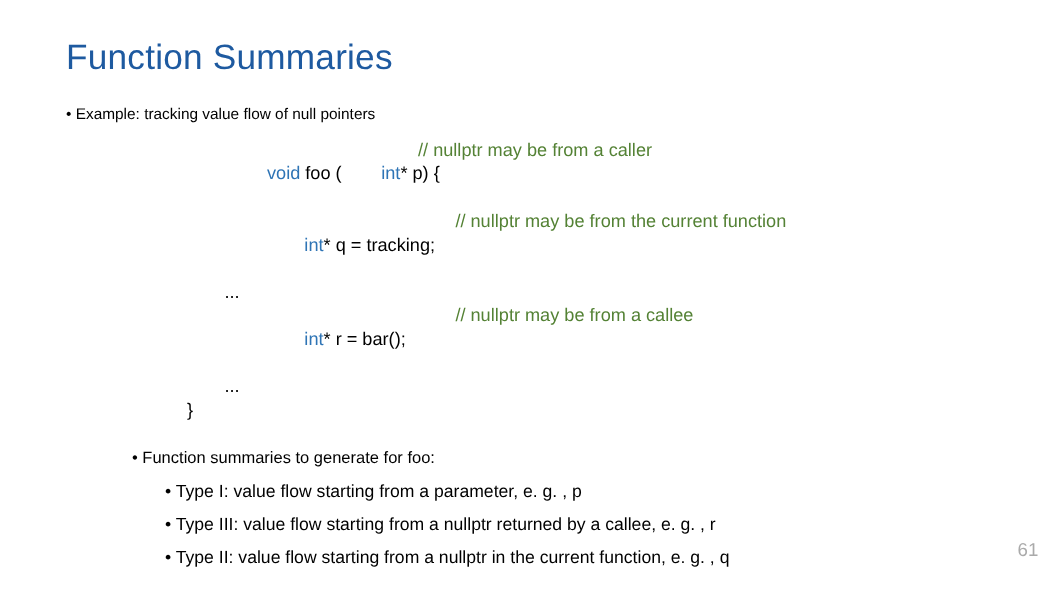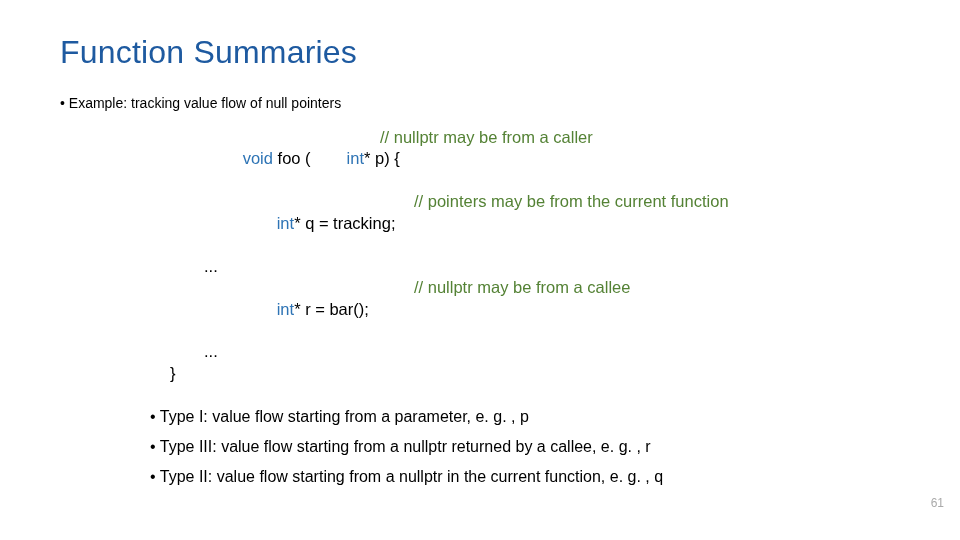--- a/index.html
+++ b/index.html
@@ -67,21 +67,21 @@
     width: 210px;
   }
   .kw { color: #2e74b5; margin-left: 36px; }
   .comment { color: #548235; }
   .indent1 { padding-left: 34px; }
   .txt { color: #000; }
   .page-num {
     position: absolute;
     right: 16px;
     bottom: 10px;
-    font-size: 12px;
+    font-size: 17px;
     color: #aaaaaa;
     text-align: right;
   }
 </style>
 </head>
 <body>
 
 <div class="slide">
 
   <div class="title">Function Summaries</div>
@@ -96,21 +96,21 @@
       <span class="c-col">
         <span class="kw">void</span><span class="txt"> foo (</span><span class="kw">int</span><span class="txt">* p) {</span>
       </span>
       <span class="comment">// nullptr may be from a caller</span>
     </div>
 
     <div class="code-row">
       <span class="c-col indent1">
         <span class="kw">int</span><span class="txt">* q = tracking;</span>
       </span>
-      <span class="comment">// pointers may be from the current function</span>
+      <span class="comment">// nullptr may be from the current function</span>
     </div>
 
     <div class="code-row">
       <span class="c-col indent1 txt">...</span>
     </div>
 
     <div class="code-row">
       <span class="c-col indent1">
         <span class="kw">int</span><span class="txt">* r = bar();</span>
       </span>
@@ -121,20 +121,23 @@
       <span class="c-col indent1 txt">...</span>
     </div>
 
     <div class="code-row">
       <span class="txt">}</span>
     </div>
 
   </div>
 
   <div class="bullet2-area">
+    <div class="bullet2">
+      <span>Function summaries to generate for foo:</span>
+    </div>
     <div class="bullet3">
       <span>Type I: value flow starting from a parameter, e. g. , p</span>
     </div>
     <div class="bullet3">
       <span>Type III: value flow starting from a nullptr returned by a callee, e. g. , r</span>
     </div>
     <div class="bullet3">
       <span>Type II: value flow starting from a nullptr in the current function, e. g. , q</span>
     </div>
   </div>

